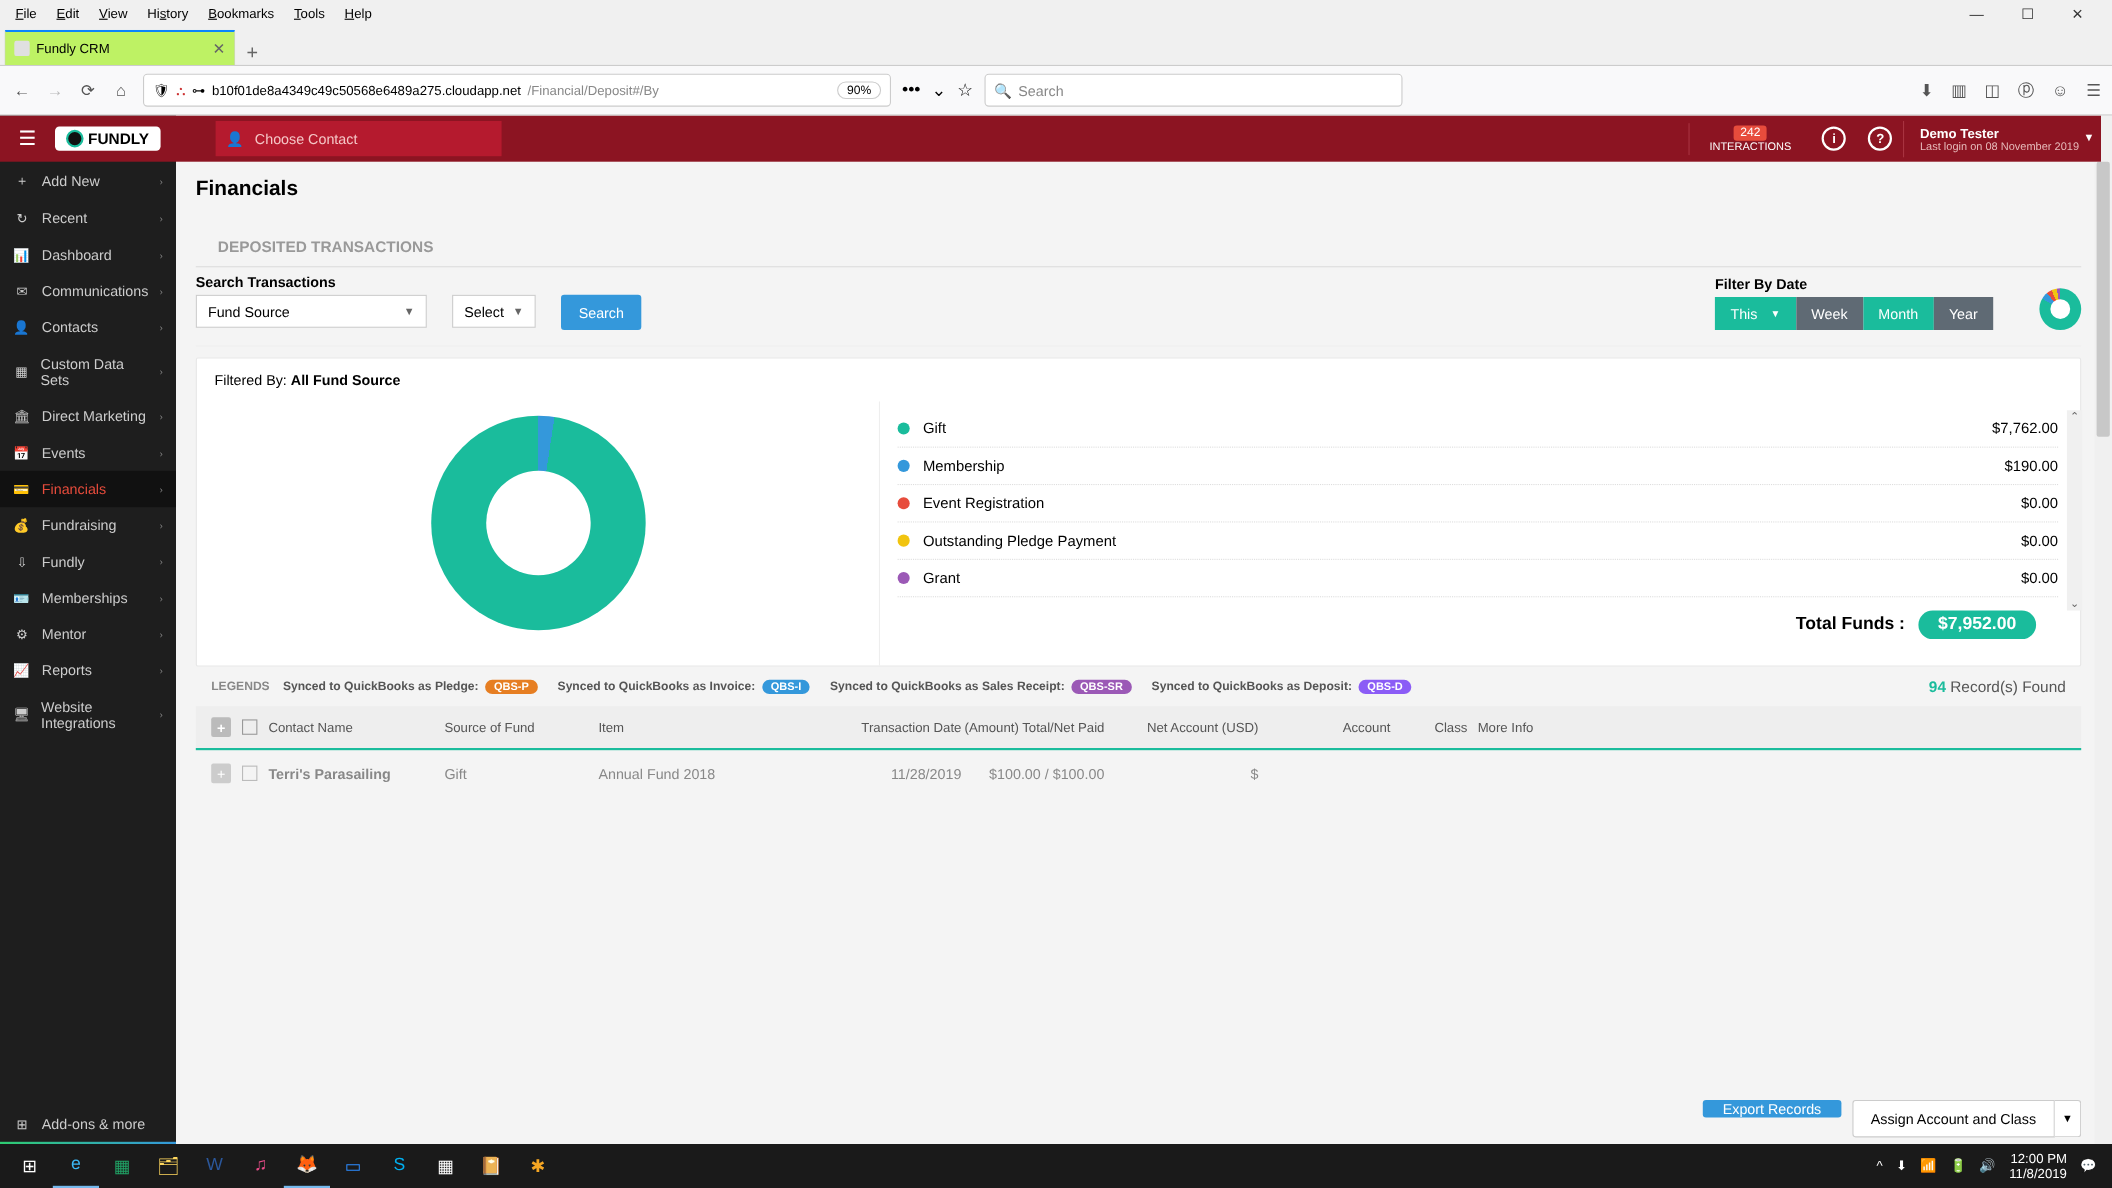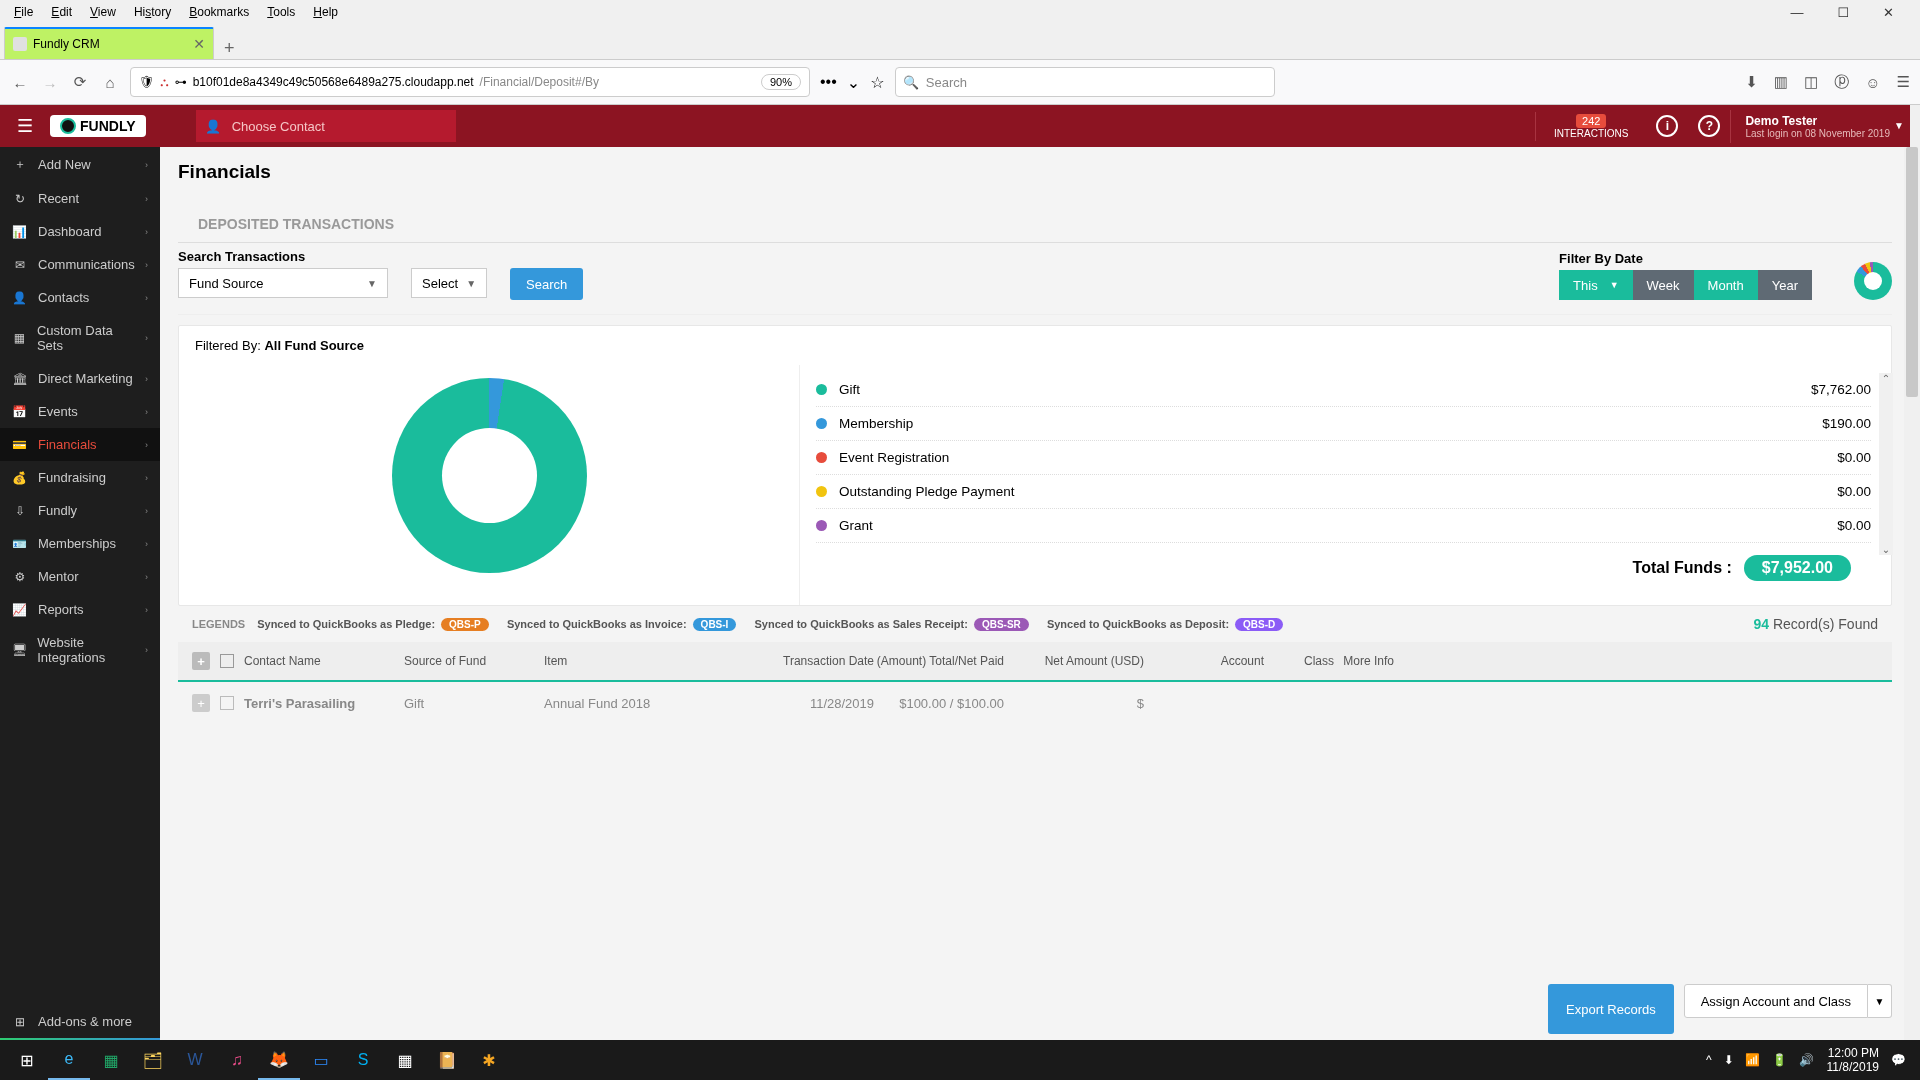--- a/index.html
+++ b/index.html
@@ -106,21 +106,21 @@
 .col-amt { flex: 0 0 130px; text-align: right; }
 .col-net { flex: 0 0 140px; text-align: right; }
 .col-acct { flex: 0 0 120px; text-align: right; }
 .col-class { flex: 0 0 70px; text-align: right; }
 .col-more { flex: 0 0 60px; text-align: right; }
 .table-row { display: flex; padding: 12px 14px; font-size: 13px; color: #888; align-items: center; border-top: 2px solid #1abc9c; }
 .table-row .expand { width: 18px; height: 18px; background: #ccc; color: #fff; display: flex; align-items: center; justify-content: center; border-radius: 2px; font-size: 13px; margin-right: 10px; }
 .table-row .cb2 { width: 14px; height: 14px; border: 1px solid #bbb; margin-right: 10px; }
 
 .actionbar { position: absolute; bottom: 6px; right: 18px; display: flex; gap: 10px; }
-.btn-export { background: #3498db; color: #fff; height: 50px; padding: 0 18px; border: none; border-radius: 3px; font-size: 13px; }
+.btn-export { background: #3498db; color: #fff; height: 16px; padding: 0 18px; border: none; border-radius: 3px; font-size: 13px; }
 .btn-assign-wrap { display: flex; }
 .btn-assign { background: #fff; border: 1px solid #ccc; height: 34px; padding: 0 16px; font-size: 13px; border-radius: 3px 0 0 3px; }
 .btn-assign-caret { background: #fff; border: 1px solid #ccc; border-left: none; height: 34px; width: 24px; border-radius: 0 3px 3px 0; font-size: 10px; }
 
 
 .taskbar { height: 40px; background: #1a1a1a; display: flex; align-items: center; padding: 0 6px; color: #fff; font-size: 12px; }
 .taskbar .tb-icon { width: 42px; height: 40px; display: flex; align-items: center; justify-content: center; font-size: 16px; }
 .taskbar .tb-icon.active { border-bottom: 2px solid #76b9ed; }
 .taskbar .tray { margin-left: auto; display: flex; align-items: center; gap: 12px; padding-right: 8px; }
 .taskbar .clock { text-align: right; line-height: 1.2; font-size: 12px; }
@@ -410,21 +410,21 @@
       </div>
 
       <div class="table-head">
         <span class="expand-all">+</span>
         <span class="cb"></span>
         <span class="col-contact">Contact Name</span>
         <span class="col-source">Source of Fund</span>
         <span class="col-item">Item</span>
         <span class="col-tdate">Transaction Date</span>
         <span class="col-amt">(Amount) Total/Net Paid</span>
-        <span class="col-net">Net Amount (USD)</span>
+        <span class="col-net">Net Account (USD)</span>
         <span class="col-acct">Account</span>
         <span class="col-class">Class</span>
         <span class="col-more">More Info</span>
       </div>
       <div class="table-row">
         <span class="expand">+</span>
         <span class="cb2"></span>
         <span class="col-contact" style="font-weight:600">Terri's Parasailing</span>
         <span class="col-source">Gift</span>
         <span class="col-item">Annual Fund 2018</span>

